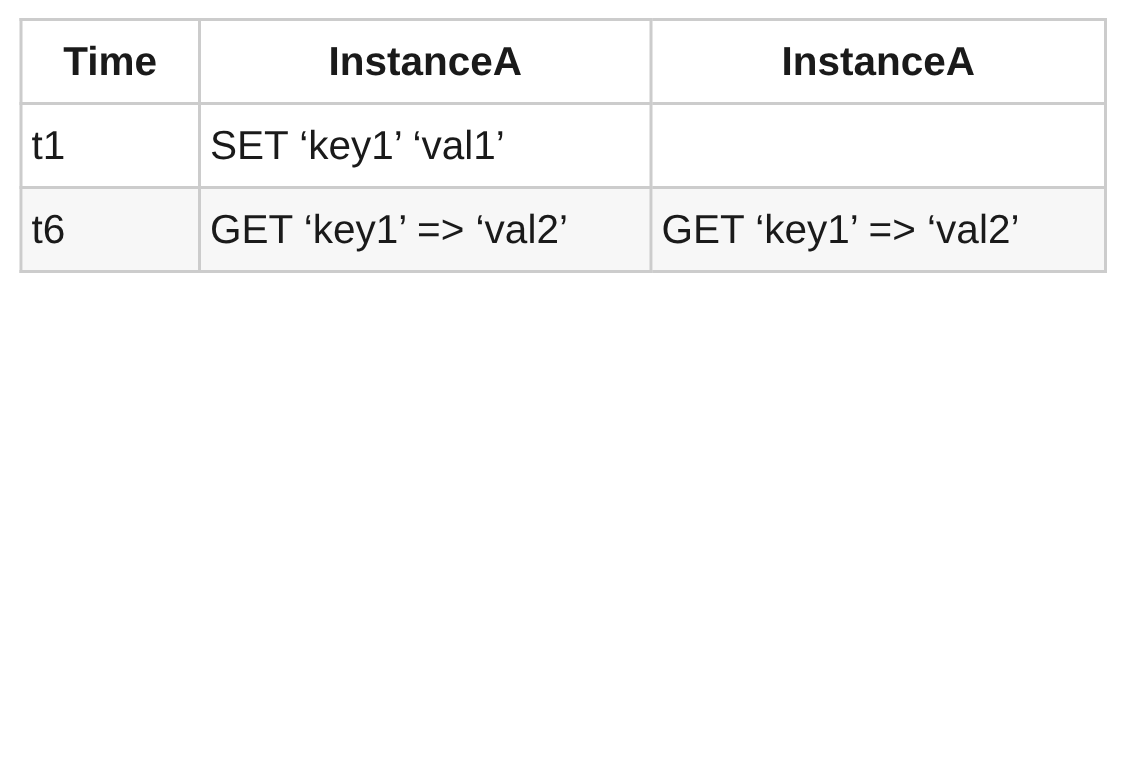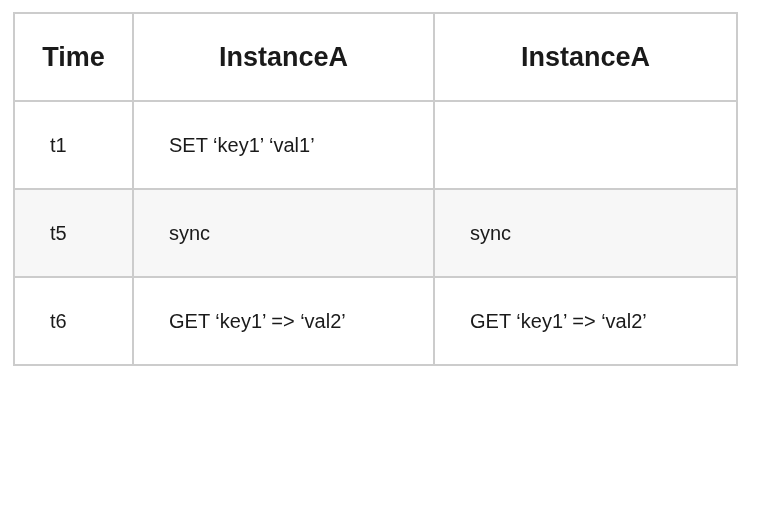--- a/index.html
+++ b/index.html
@@ -28,37 +28,37 @@
   table {
     border-collapse: collapse;
     width: 100%;
     table-layout: fixed;
   }
   col.col-time { width: 119px; }
   col.col-a    { width: 301px; }
   col.col-b    { width: 303px; }
   th, td {
     border: 2px solid var(--border);
-    height: 88px;
+    height: 56px;
     vertical-align: middle;
     white-space: nowrap;
     overflow: hidden;
   }
   th {
     font-size: 27px;
     font-weight: bold;
     text-align: center;
     padding: 0;
     background: var(--bg);
   }
   td {
-    font-size: 20px;
+    font-size: 27px;
     font-weight: normal;
     text-align: left;
-    padding: 0 0 0 35px;
+    padding: 0 0 0 6px;
     background: var(--bg);
   }
   tbody tr:nth-child(even) td {
     background: var(--zebra);
   }
 </style>
 </head>
 <body>
 
 <div class="table-wrap">
@@ -75,24 +75,19 @@
         <th>InstanceA</th>
       </tr>
     </thead>
     <tbody>
       <tr>
         <td>t1</td>
         <td>SET ‘key1’ ‘val1’</td>
         <td></td>
       </tr>
       <tr>
-        <td>t5</td>
-        <td>sync</td>
-        <td>sync</td>
-      </tr>
-      <tr>
         <td>t6</td>
         <td>GET ‘key1’ =&gt; ‘val2’</td>
         <td>GET ‘key1’ =&gt; ‘val2’</td>
       </tr>
     </tbody>
   </table>
 </div>
 
 </body></html>

